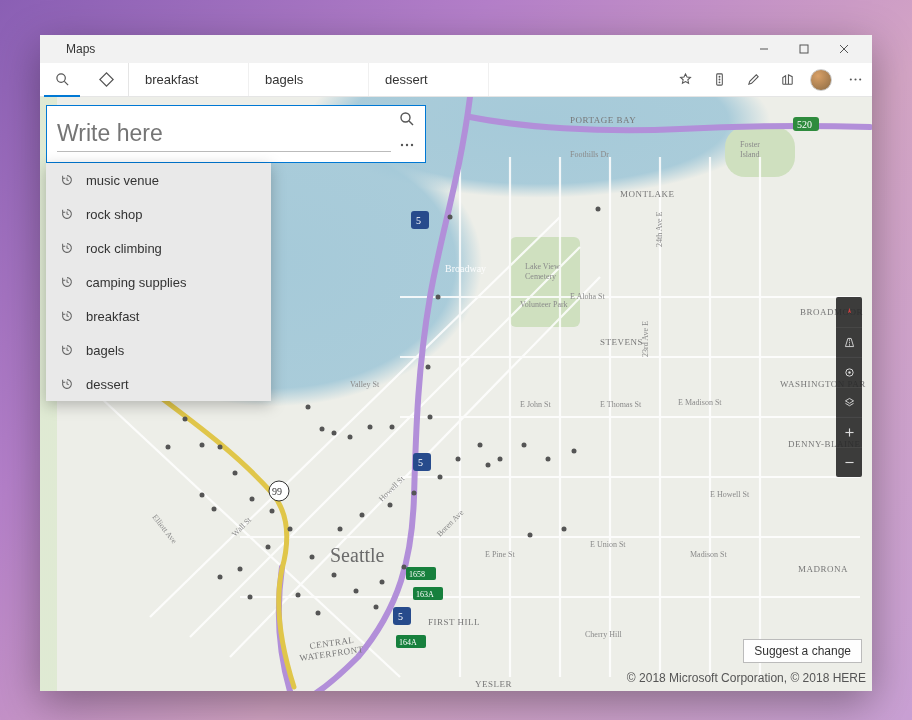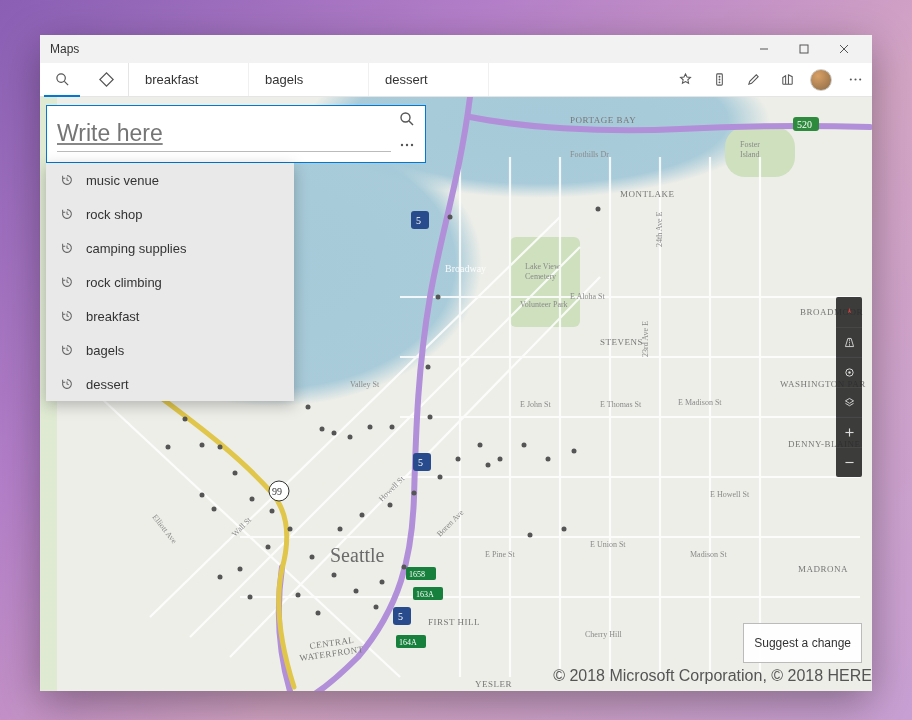--- a/index.html
+++ b/index.html
@@ -7,21 +7,21 @@
 body { background: linear-gradient(135deg, #8a5fb4 0%, #b47fc9 30%, #d4a5c5 60%, #c9a0d4 100%); position: relative; }
 
 .window {
   position: absolute; left: 40px; top: 35px; width: 832px; height: 656px;
   background: #fff; box-shadow: 0 12px 40px rgba(0,0,0,0.35);
   display: flex; flex-direction: column;
 }
 
 
 .titlebar { height: 28px; display: flex; align-items: center; padding: 0 8px; background: #f2f2f2; font-size: 12px; color: #333; }
-.titlebar .title { flex: 1; padding-left: 2px; }
+.titlebar .title { flex: 1; padding-left: 2px; margin-left: 16px; }
 .tbbtn { width: 40px; height: 28px; display: flex; align-items: center; justify-content: center; color: #555; cursor: pointer; }
 .tbbtn svg { width: 10px; height: 10px; }
 
 
 .toolbar { height: 34px; display: flex; align-items: stretch; border-bottom: 1px solid #e5e5e5; background: #fff; font-size: 13px; }
 .tool-icon { width: 44px; display: flex; align-items: center; justify-content: center; color: #555; cursor: pointer; position: relative; }
 .tool-icon.active::after { content:""; position:absolute; left:4px; right:4px; bottom:-1px; height:2px; background:#0078d4; }
 .tool-sep { width:1px; background:#e5e5e5; }
 .tab { display:flex; align-items:center; padding:0 16px; min-width:120px; color:#333; cursor:pointer; border-right:1px solid #f0f0f0; }
 .tright { margin-left:auto; display:flex; align-items:center; }
@@ -44,35 +44,35 @@
 .park { fill:#cfe0bf; }
 .poi { fill:#555; }
 .shield { font:10px "Segoe UI"; }
 .citylabel { font:20px "Segoe UI Semibold"; fill:#6b6b6b; }
 .maplabel { font:9px "Segoe UI"; fill:#777; letter-spacing:0.5px; }
 .maplabel2 { font:8px "Segoe UI"; fill:#8a8a8a; }
 .maplabelW { font:10px "Segoe UI"; fill:#fff; opacity:0.9; }
 
 
 .searchbox { position:absolute; left:6px; top:8px; width:380px; height:58px; background:#fff; border:1px solid #0078d4; display:flex; align-items:center; padding:0 10px; }
-.searchbox .sinput { flex:1; border:none; outline:none; font-size:23px; color:#888; border-bottom:1px solid #bbb; padding:4px 0; margin-right:8px; background:transparent;text-decoration:underline; }
+.searchbox .sinput { flex:1; border:none; outline:none; font-size:23px; color:#888; border-bottom:1px solid #bbb; padding:4px 0; margin-right:8px; background:transparent; }
 .searchbox .sicons { display:flex; flex-direction:column; gap:6px; align-items:center; color:#555; }
 .searchbox .sicons svg { width:16px; height:16px; }
-.sugg { position:absolute; left:6px; top:66px; width:248px; background:#e9e9e9; box-shadow:0 4px 14px rgba(0,0,0,0.25); }
+.sugg { position:absolute; left:6px; top:66px; width:225px; background:#e9e9e9; box-shadow:0 4px 14px rgba(0,0,0,0.25); }
 .sugg-item { display:flex; align-items:center; gap:12px; height:34px; padding:0 14px; font-size:13px; color:#333; cursor:pointer; }
 .histicon { width:14px; height:14px; color:#666; flex:0 0 14px; }
 
 
 .mapctrls { position:absolute; right:10px; top:200px; width:26px; background:rgba(40,40,40,0.9); border-radius:2px; display:flex; flex-direction:column; }
 .mcbtn { height:30px; display:flex; align-items:center; justify-content:center; color:#ddd; cursor:pointer; border-top:1px solid rgba(255,255,255,0.06);}
 .mcbtn:first-child { border-top:none; }
 .mcbtn svg { width:13px; height:13px; }
 
-.suggest-change { position:absolute; right:10px; bottom:28px; background:rgba(255,255,255,0.92); border:1px solid #bbb; padding:12px 10px; font-size:12px; color:#333; cursor:pointer; }
-.attrib { position:absolute; right:0; bottom:6px; font-size:16px; color:#555; }
+.suggest-change { position:absolute; right:10px; bottom:28px; background:rgba(255,255,255,0.92); border:1px solid #bbb; padding:4px 10px; font-size:12px; color:#333; cursor:pointer; }
+.attrib { position:absolute; right:6px; bottom:6px; font-size:12px; color:#555; }
 </style>
 </head>
 <body>
 
 <div class="window">
 
   <div class="titlebar">
     <div class="title">Maps</div>
     <div class="tbbtn">
         <svg viewBox="0 0 10 10">
@@ -337,28 +337,28 @@
             <path d="M8 3a5 5 0 1 1-4.5 2.8M3 3v3h3" fill="none" stroke="currentColor" stroke-width="1.2"></path>
             <path d="M8 5v3l2 1" fill="none" stroke="currentColor" stroke-width="1.2"></path>
           </svg>
           <span>rock shop</span>
         </div>
         <div class="sugg-item">
           <svg class="histicon" viewBox="0 0 16 16">
             <path d="M8 3a5 5 0 1 1-4.5 2.8M3 3v3h3" fill="none" stroke="currentColor" stroke-width="1.2"></path>
             <path d="M8 5v3l2 1" fill="none" stroke="currentColor" stroke-width="1.2"></path>
           </svg>
+          <span>rock climbing</span>
+        </div>
+        <div class="sugg-item">
+          <svg class="histicon" viewBox="0 0 16 16">
+            <path d="M8 3a5 5 0 1 1-4.5 2.8M3 3v3h3" fill="none" stroke="currentColor" stroke-width="1.2"></path>
+            <path d="M8 5v3l2 1" fill="none" stroke="currentColor" stroke-width="1.2"></path>
+          </svg>
           <span>camping supplies</span>
-        </div>
-        <div class="sugg-item">
-          <svg class="histicon" viewBox="0 0 16 16">
-            <path d="M8 3a5 5 0 1 1-4.5 2.8M3 3v3h3" fill="none" stroke="currentColor" stroke-width="1.2"></path>
-            <path d="M8 5v3l2 1" fill="none" stroke="currentColor" stroke-width="1.2"></path>
-          </svg>
-          <span>rock climbing</span>
         </div>
         <div class="sugg-item">
           <svg class="histicon" viewBox="0 0 16 16">
             <path d="M8 3a5 5 0 1 1-4.5 2.8M3 3v3h3" fill="none" stroke="currentColor" stroke-width="1.2"></path>
             <path d="M8 5v3l2 1" fill="none" stroke="currentColor" stroke-width="1.2"></path>
           </svg>
           <span>breakfast</span>
         </div>
         <div class="sugg-item">
           <svg class="histicon" viewBox="0 0 16 16">

